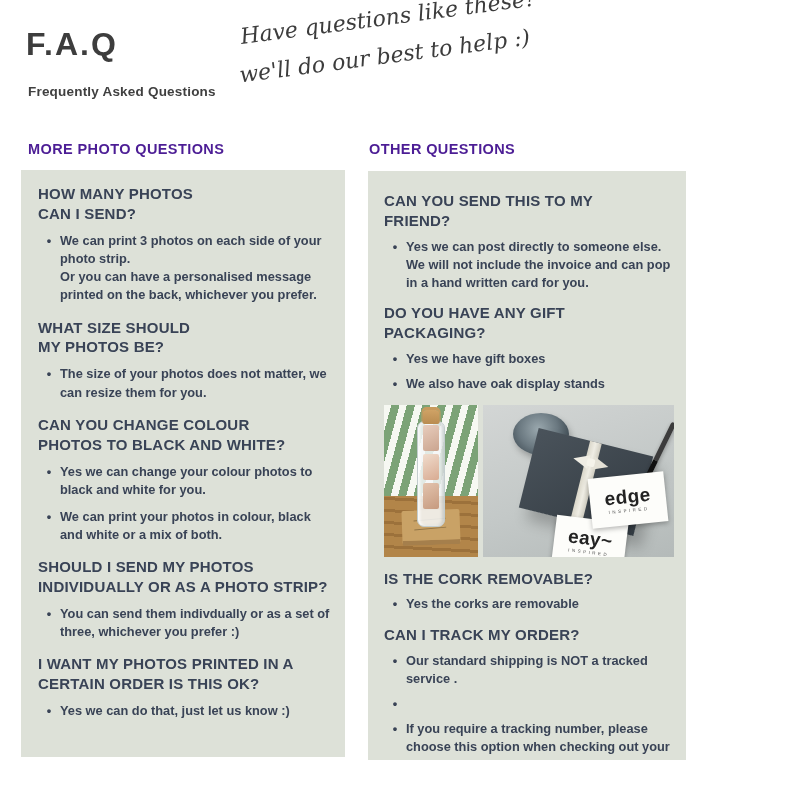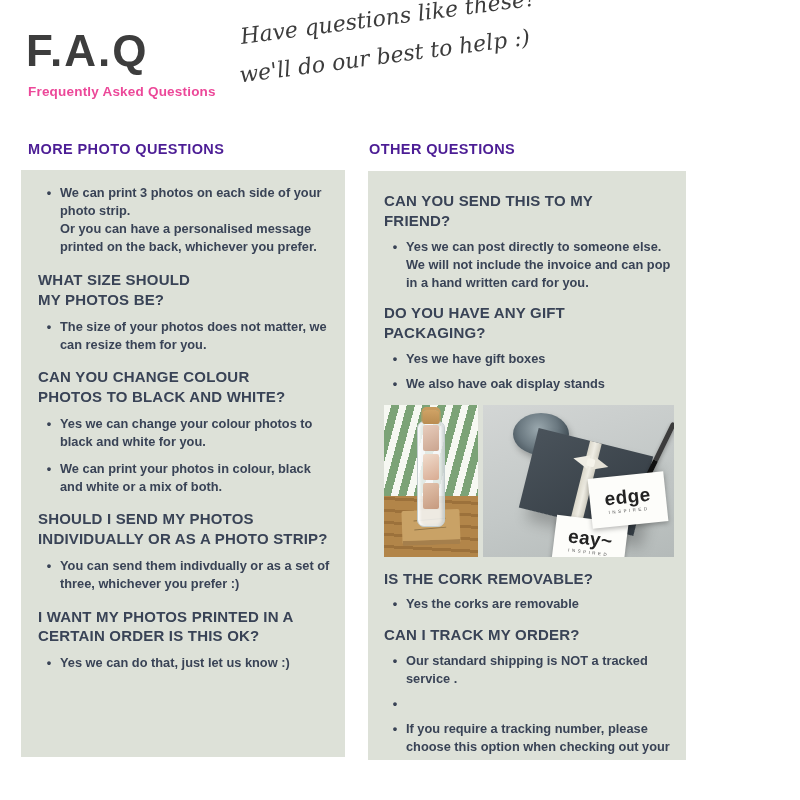--- a/index.html
+++ b/index.html
@@ -1,23 +1,23 @@
 <!DOCTYPE html>
 <html style="--box-bg: #dde1d8; --heading-navy: #2e3950; --text-navy: #394356; --title-gray: #3d3d3d;"><head>
 <meta charset="utf-8">
 <style>
   html,body{margin:0;padding:0;background:#ffffff;}
   body{width:800px;height:800px;position:relative;font-family:"Liberation Sans",sans-serif;overflow:hidden;}
   .page{position:relative;width:800px;height:800px;background:#fff;}
 
   
-  .faq-title{position:absolute;left:26px;top:26px;margin:0;font-size:44px;font-weight:bold;
+  .faq-title{position:absolute;left:26px;top:26px;margin:0;font-size:32px;font-weight:bold;
     letter-spacing:2px;color:#3d3d3d;}
   .faq-subtitle{position:absolute;left:28px;top:84px;font-size:13.5px;font-weight:bold;
-    color:#ec4899;letter-spacing:0.2px;}
+    color:#404040;letter-spacing:0.2px;}
   .script-note{position:absolute;left:243px;top:26px;width:300px;transform:rotate(-7.5deg);
     transform-origin:left center;font-family:"DejaVu Serif",serif;font-style:italic;
     font-size:22px;color:#3c3c3c;line-height:1.0;}
   .script-note .l2{margin-top:16px;margin-left:-6px;}
 
   
   .col-header{position:absolute;top:141px;font-size:14.5px;font-weight:bold;
     color:#4c1d95;letter-spacing:0.4px;}
   .col-header.left{left:28px;}
   .col-header.right{left:369px;text-align:right;}
@@ -97,20 +97,22 @@
   <div class="script-note">
     <div class="l1">Have questions like these?</div>
     <div class="l2">we'll do our best to help :)</div>
   </div>
 
   <div class="col-header left">MORE PHOTO QUESTIONS</div>
   <div class="col-header right">OTHER QUESTIONS</div>
 
   <section class="box" id="col-left">
       <div class="qa">
+        <h3 class="q">HOW MANY PHOTOS
+CAN I SEND?</h3>
         <div class="bullet">
           <span class="dot">•</span>
           <span class="btext">We can print 3 photos on each side of your photo strip.
 Or you can have a personalised message printed on the back, whichever you prefer.</span>
         </div>
       </div>
       <div class="qa">
         <h3 class="q">WHAT SIZE SHOULD
 MY PHOTOS BE?</h3>
         <div class="bullet">

